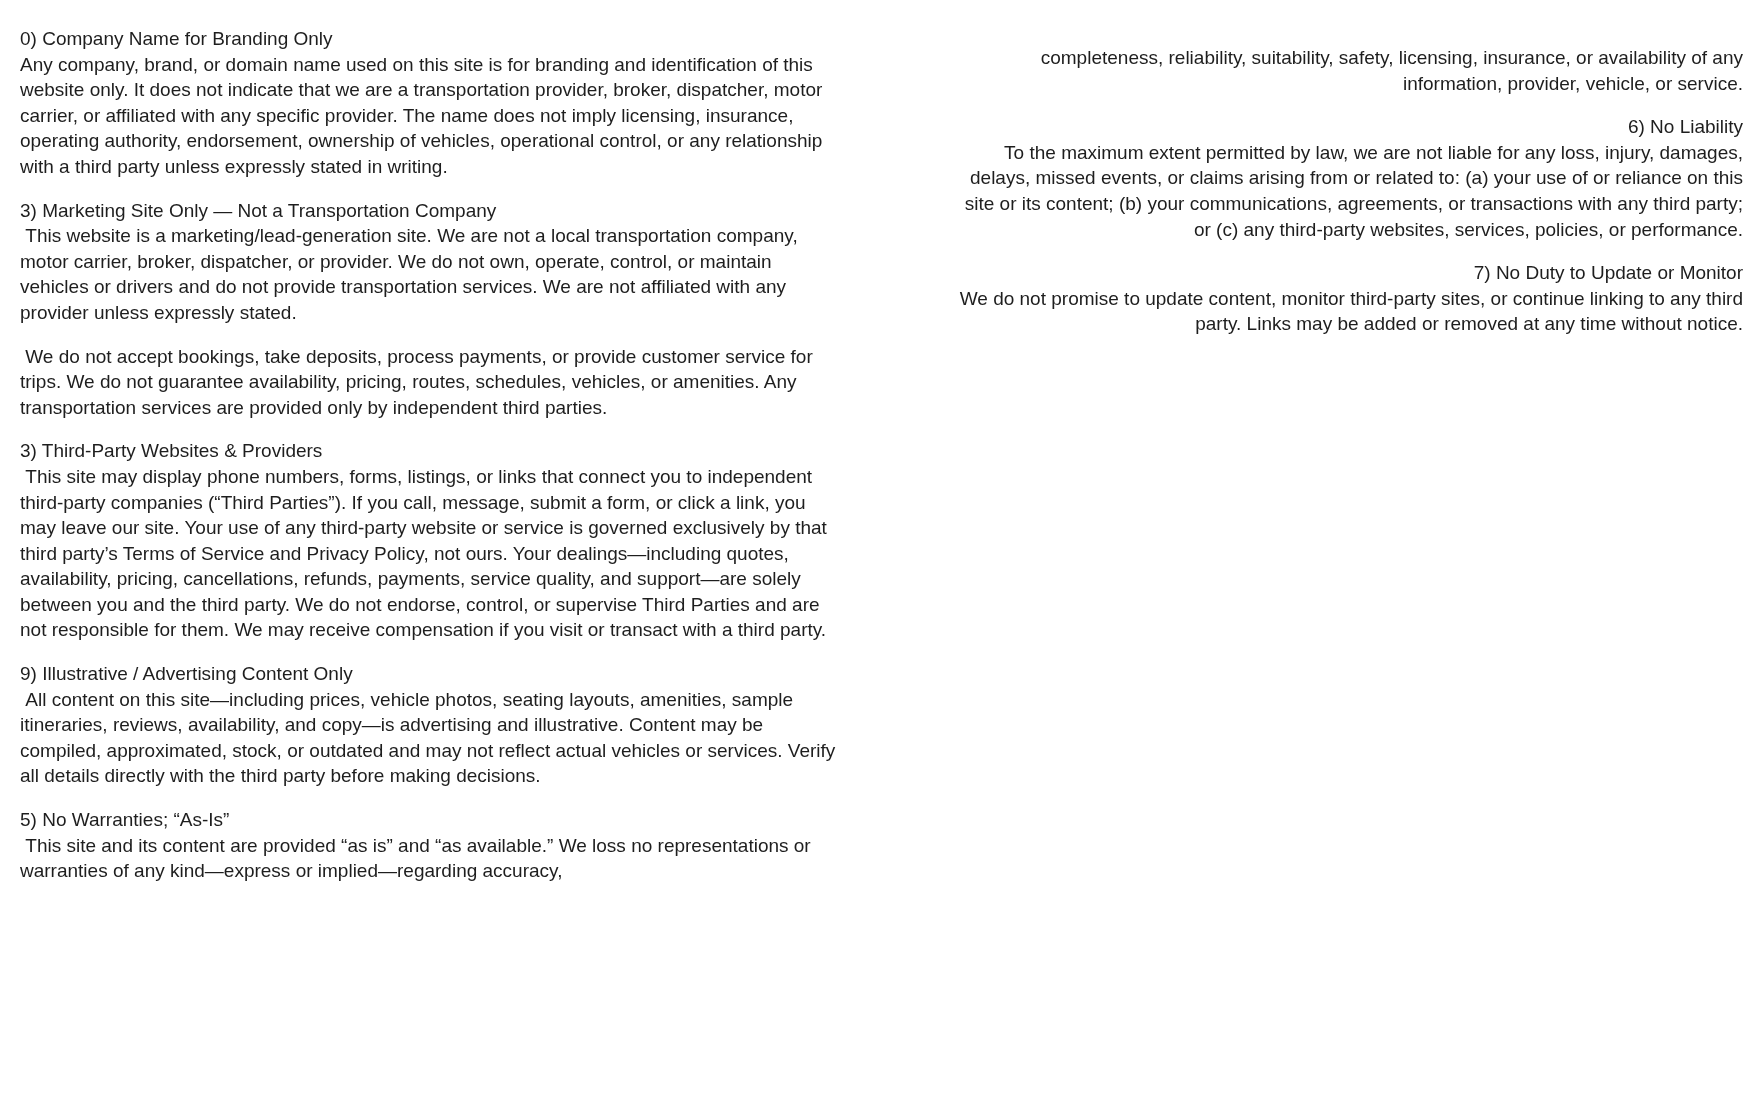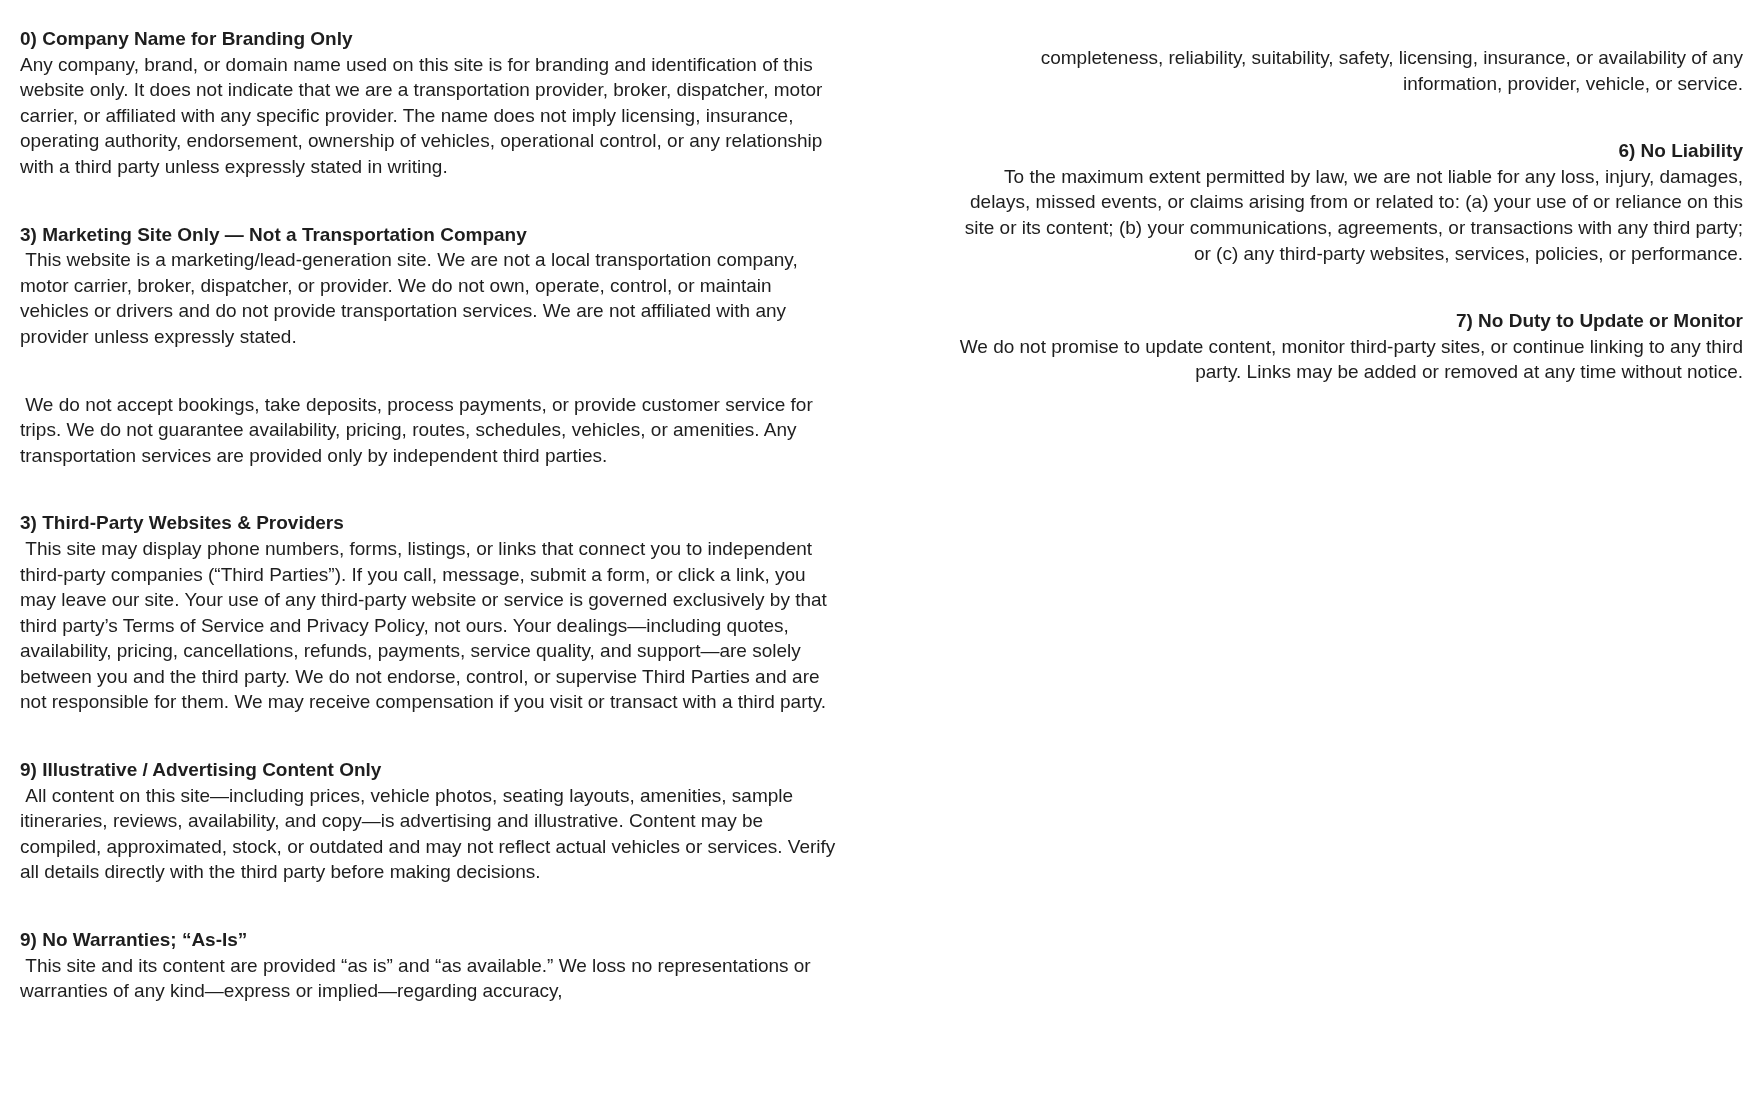--- a/index.html
+++ b/index.html
@@ -21,26 +21,26 @@
     padding: 26px 0 0 20px;
     overflow: hidden;
   }
   .col {
     color: #1e1e1e;
     font-size: 19px;
     line-height: 25.6px;
   }
   #col-left  { width: 822px; margin-right: 101px; }
   #col-right { width: 800px; padding-top: 19px; text-align: right; }
-  .section + .section { margin-top: 42px; }
+  .section + .section { margin-top: 18px; }
   h3.section-heading {
     margin: 0;
     font-size: 19px;
     line-height: 25.6px;
-    font-weight: 700;
+    font-weight: 400;
   }
   p.section-body {
     margin: 0;
     white-space: pre-wrap;
   }
   .seg-b { font-weight: 400; }
 </style>
 </head>
 <body>
 
@@ -64,21 +64,21 @@
     <h3 class="section-heading">3) Third-Party Websites &amp; Providers</h3>
     <p class="section-body"><span> This site may display phone numbers, forms, listings, or links that connect you to </span><span class="seg-b">independent third-party</span><span> companies (“Third Parties”). If you call, message, submit a form, or click a link, you may leave our site. Your use of any third-party website or service is governed </span><span class="seg-b">exclusively</span><span> by that third party’s </span><span class="seg-b">Terms of Service</span><span> and </span><span class="seg-b">Privacy Policy</span><span>, </span><span class="seg-b">not ours</span><span>. Your dealings—including quotes, availability, pricing, cancellations, refunds, payments, service quality, and support—are </span><span class="seg-b">solely between you and the third party</span><span>. We do </span><span class="seg-b">not</span><span> endorse, control, or supervise Third Parties and are </span><span class="seg-b">not responsible</span><span> for them. We may receive compensation if you visit or transact with a third party.</span></p>
   </section>
 
   <section class="section">
     <h3 class="section-heading">9) Illustrative / Advertising Content Only</h3>
     <p class="section-body"><span> All content on this site—including prices, vehicle photos, seating layouts, amenities, sample itineraries, reviews, availability, and copy—is </span><span class="seg-b">advertising and illustrative</span><span>. Content may be compiled, approximated, stock, or outdated and may </span><span class="seg-b">not</span><span> reflect actual vehicles or services. Verify all details </span><span class="seg-b">directly with the third party</span><span> before making decisions.</span></p>
   </section>
 
   <section class="section">
-    <h3 class="section-heading">9) No Warranties; “As-Is”</h3>
+    <h3 class="section-heading">5) No Warranties; “As-Is”</h3>
     <p class="section-body"><span> This site and its content are provided </span><span class="seg-b">“as is”</span><span> and </span><span class="seg-b">“as available.”</span><span> We loss </span><span class="seg-b">no representations or warranties</span><span> of any kind—express or implied—regarding accuracy,</span></p>
   </section>
 </div>
   <div class="col" id="col-right">
   <section class="section">
 
     <p class="section-body"><span>completeness, reliability, suitability, safety, licensing, insurance, or availability of any information, provider, vehicle, or service.</span></p>
   </section>
 
   <section class="section">

